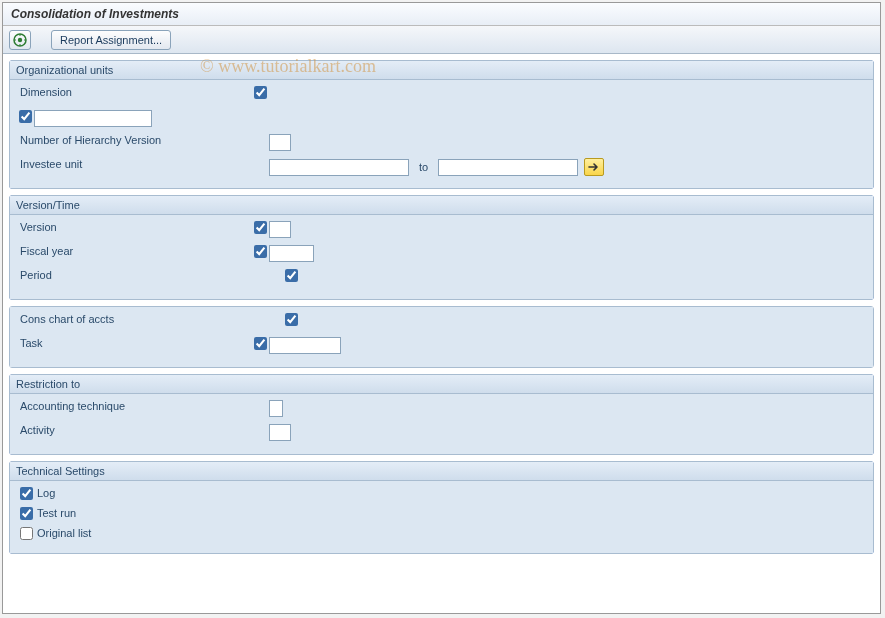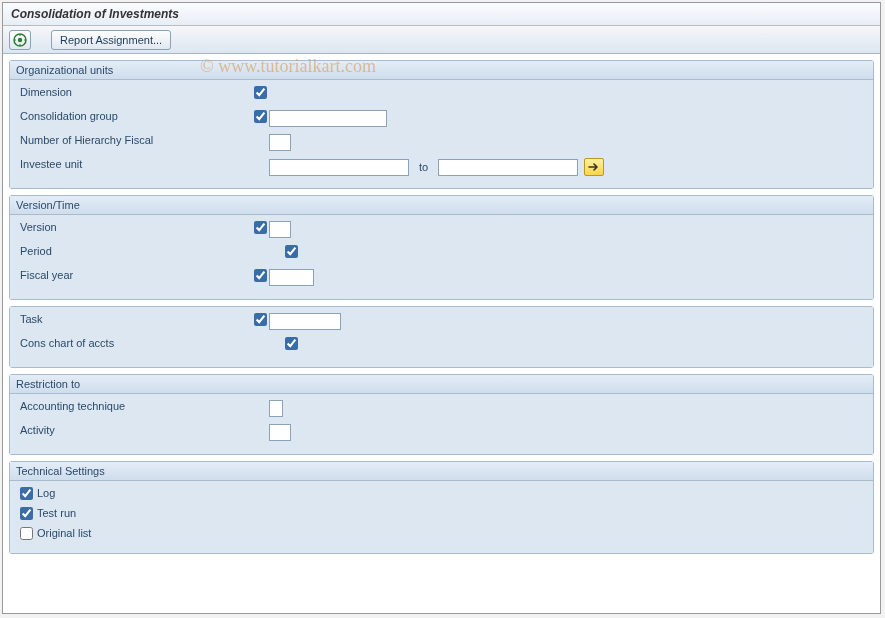--- a/index.html
+++ b/index.html
@@ -169,30 +169,29 @@
     <div class="group">
       <div class="group-header">Organizational units</div>
       <div class="group-body">
         <div class="row">
           <div class="label">Dimension</div>
           <div class="cb-cell">
               <input type="checkbox" checked="" style="">
             </div>
         </div>
         <div class="row">
-          <div class="label">Consolidation group</div>
           <div class="cb-cell">
               <input type="checkbox" checked="" style="">
             </div>
           <div class="field-cell">
             <input type="text" class="fld w-lg" value="" style="">
           </div>
         </div>
         <div class="row">
-          <div class="label">Number of Hierarchy Fiscal</div>
+          <div class="label">Number of Hierarchy Version</div>
           <div class="cb-cell"></div>
           <div class="field-cell">
             <input type="text" class="fld w-sm" value="" style="">
           </div>
         </div>
         <div class="row">
           <div class="label">Investee unit</div>
           <div class="cb-cell"></div>
           <div class="field-cell">
             <input type="text" class="fld w-xl" value="" style="">
@@ -214,54 +213,54 @@
         <div class="row">
           <div class="label">Version</div>
           <div class="cb-cell">
               <input type="checkbox" checked="" style="">
             </div>
           <div class="field-cell">
               <input type="text" class="fld w-sm" value="" style="">
             </div>
         </div>
         <div class="row">
+          <div class="label">Fiscal year</div>
+          <div class="cb-cell">
+              <input type="checkbox" checked="" style="">
+            </div>
+          <div class="field-cell">
+              <input type="text" class="fld w-md" value="" style="">
+            </div>
+        </div>
+        <div class="row">
           <div class="label">Period</div>
           <div class="cb-cell"></div>
           <div class="field-cell" style="padding-left:16px;">
               <input type="checkbox" checked="" style="">
             </div>
         </div>
-        <div class="row">
-          <div class="label">Fiscal year</div>
-          <div class="cb-cell">
-              <input type="checkbox" checked="" style="">
-            </div>
-          <div class="field-cell">
-              <input type="text" class="fld w-md" value="" style="">
-            </div>
-        </div>
-      </div>
-    </div>
-
-    <div class="group">
-      <div class="group-body">
+      </div>
+    </div>
+
+    <div class="group">
+      <div class="group-body">
+        <div class="row">
+          <div class="label">Cons chart of accts</div>
+          <div class="cb-cell"></div>
+          <div class="field-cell" style="padding-left:16px;">
+              <input type="checkbox" checked="" style="">
+            </div>
+        </div>
         <div class="row">
           <div class="label">Task</div>
           <div class="cb-cell">
               <input type="checkbox" checked="" style="">
             </div>
           <div class="field-cell">
               <input type="text" class="fld" style="width: 72px;" value="">
-            </div>
-        </div>
-        <div class="row">
-          <div class="label">Cons chart of accts</div>
-          <div class="cb-cell"></div>
-          <div class="field-cell" style="padding-left:16px;">
-              <input type="checkbox" checked="" style="">
             </div>
         </div>
       </div>
     </div>
 
     <div class="group">
       <div class="group-header">Restriction to</div>
       <div class="group-body">
         <div class="row">
           <div class="label">Accounting technique</div>

